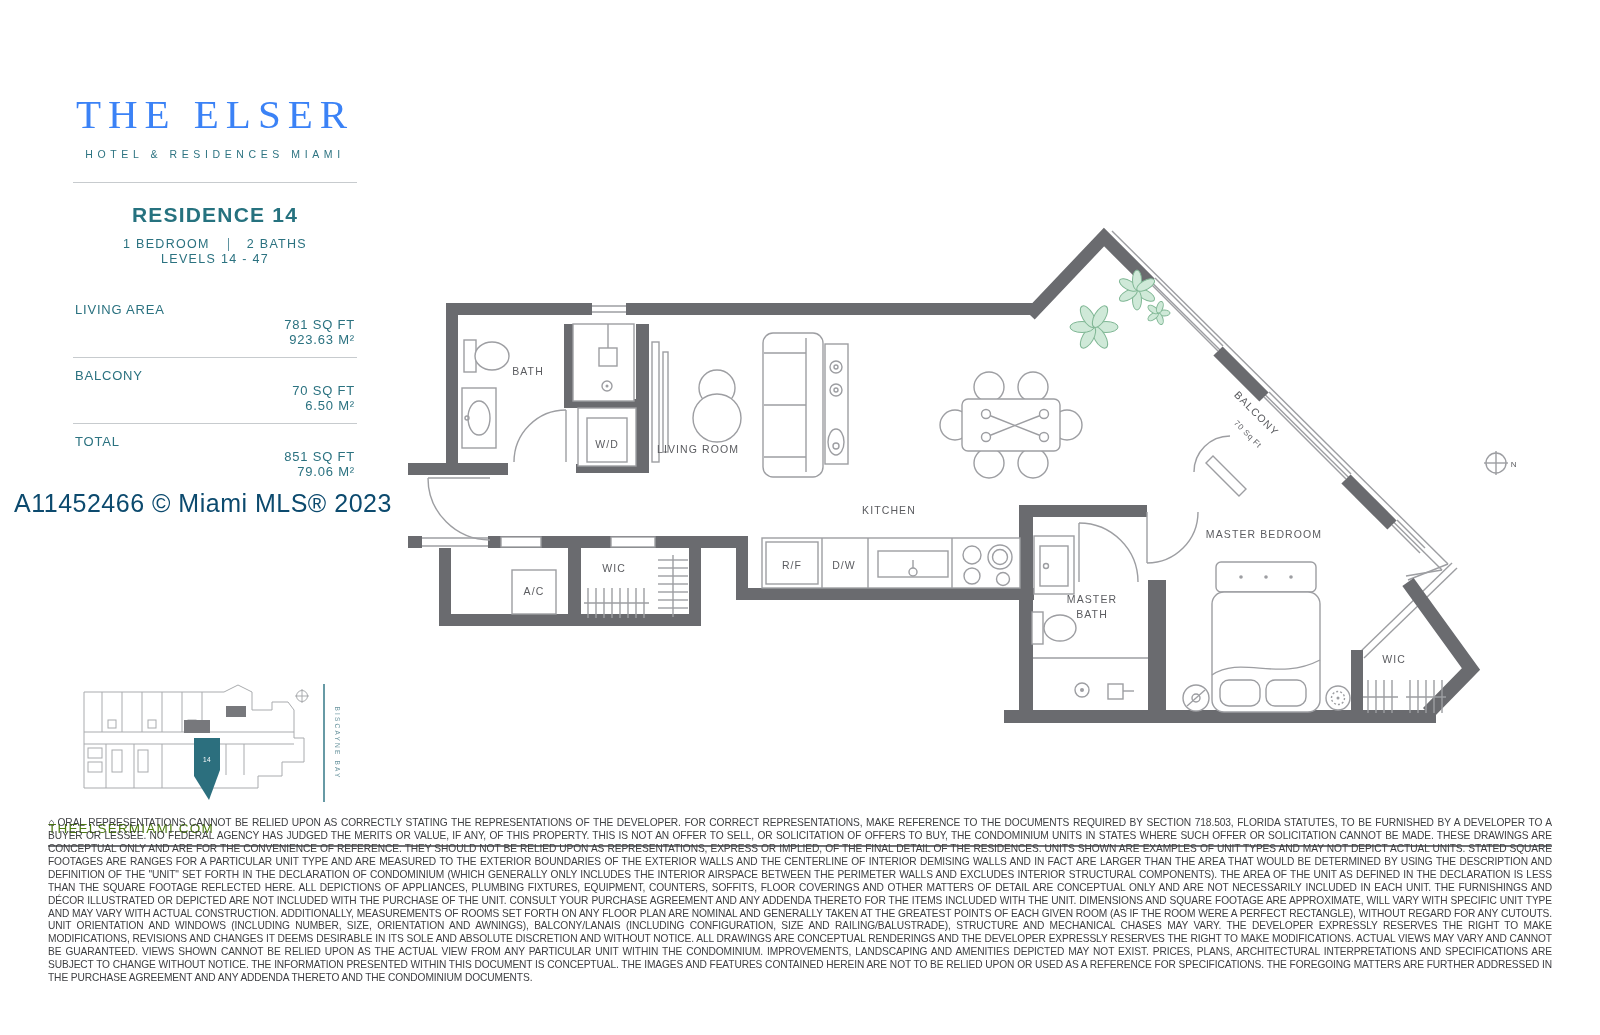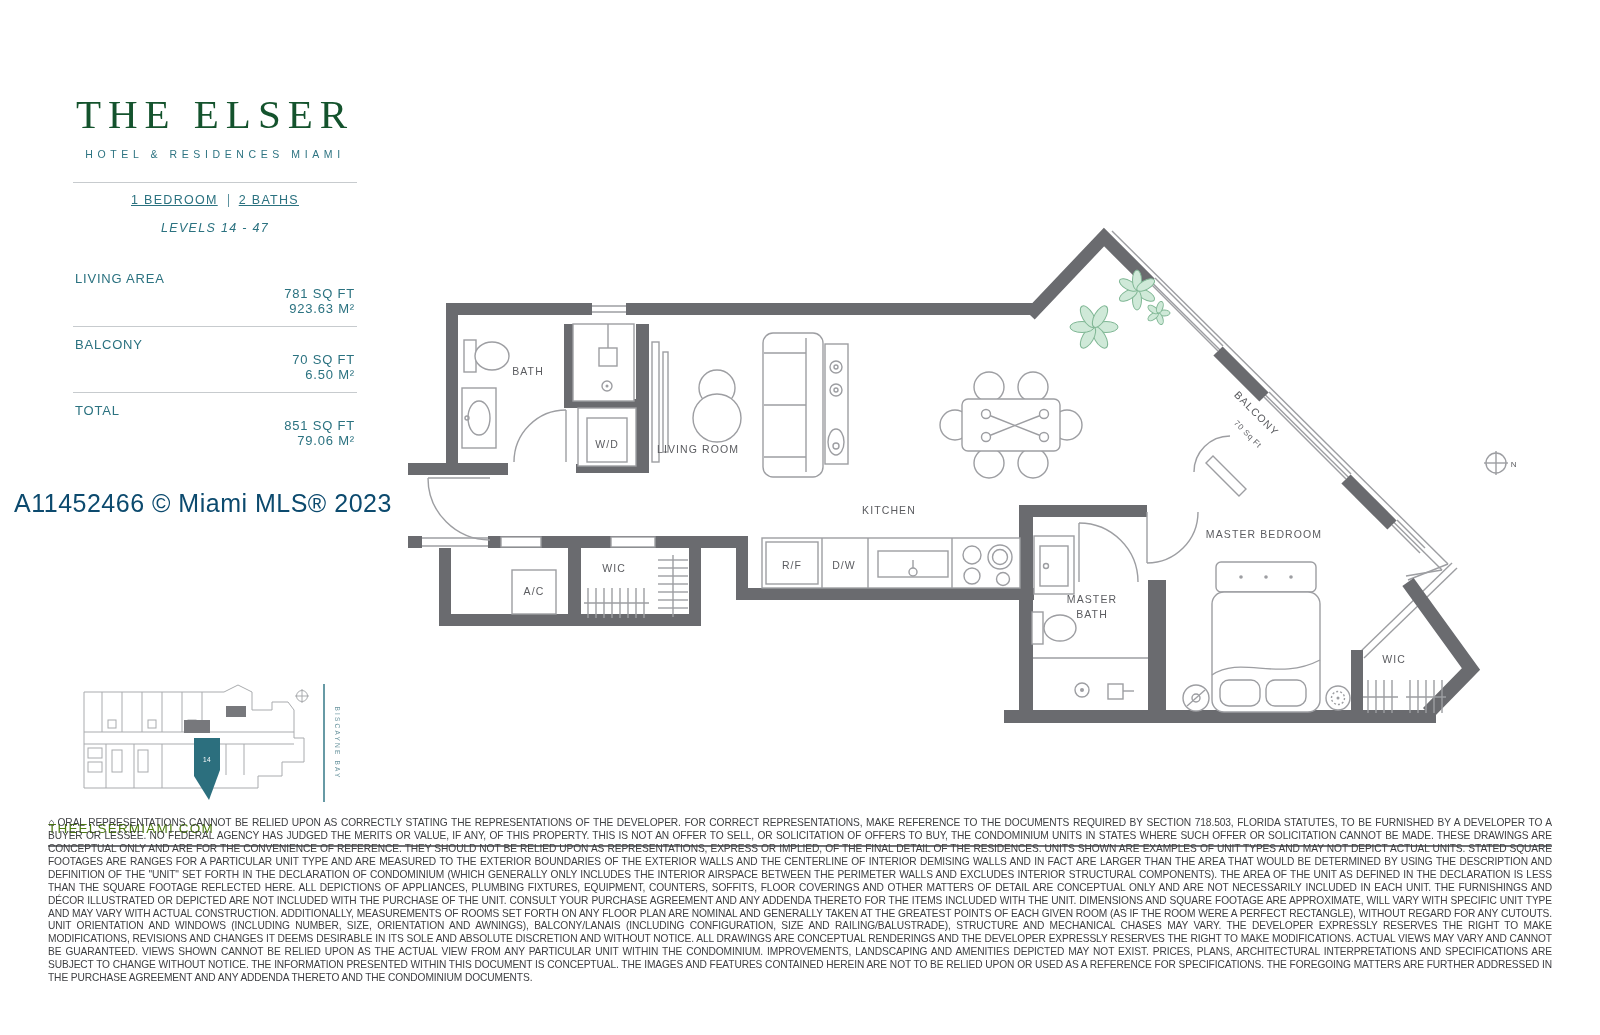--- a/index.html
+++ b/index.html
@@ -4,28 +4,28 @@
 <style>
   html,body{margin:0;padding:0;}
   body{
     width:1600px;height:1035px;position:relative;background:#ffffff;
     font-family:"Liberation Sans",sans-serif;overflow:hidden;color:#2b7280;
   }
   
   .info{position:absolute;left:73px;top:90px;width:284px;text-align:center;}
   .brand-title{
     font-family:"Liberation Serif",serif;font-weight:400;font-size:41px;
-    letter-spacing:7px;color:#14532d;white-space:nowrap;
+    letter-spacing:7px;color:#3b82f6;white-space:nowrap;
   }
   .brand-sub{margin-top:10px;font-size:10.5px;letter-spacing:4.6px;color:#2e7482;}
   .brand-rule{margin-top:22px;border:none;border-top:1px solid #c7cbce;height:0;}
   .unit-name{margin-top:20px;font-size:21px;font-weight:700;letter-spacing:1.2px;color:#26727f;}
-  .unit-specs{margin-top:10px;font-size:12.5px;letter-spacing:1.3px;display:flex;justify-content:center;align-items:center;gap:10px;text-decoration:underline;}
+  .unit-specs{margin-top:10px;font-size:12.5px;letter-spacing:1.3px;display:flex;justify-content:center;align-items:center;gap:18px;}
   .spec-div{width:1px;height:13px;background:#5f93a0;}
-  .unit-levels{margin-top:14px;font-size:12.5px;letter-spacing:1.3px;font-style:italic;}
+  .unit-levels{margin-top:1px;font-size:12.5px;letter-spacing:1.3px;}
   .area-table{margin-top:26px;width:100%;font-size:13px;letter-spacing:0.8px;}
   .area-row{display:flex;padding:10px 2px;flex-direction:column;}
   .area-row + .area-row{border-top:1px solid #c7cbce;}
   .a-label{flex:1.25;text-align:left;}
   .a-sqft{flex:1;text-align:right;white-space:nowrap;}
   .a-sqm{flex:1;text-align:right;white-space:nowrap;}
   
   .watermark{position:absolute;left:14px;top:489px;font-size:25px;color:#0c4a6e;letter-spacing:0.5px;font-weight:400;}
   
   .plan{position:absolute;left:406px;top:220px;}
@@ -53,20 +53,21 @@
   }
   .house{font-size:11px;margin-right:3px;color:#3e3f42;}
 </style>
 </head>
 <body>
 
 <div class="info">
   <div class="brand-title">THE ELSER</div>
   <div class="brand-sub">HOTEL &amp; RESIDENCES MIAMI</div>
   <hr class="brand-rule">
+  <div class="unit-name">RESIDENCE 14</div>
   <div class="unit-specs">
     <span>1 BEDROOM</span>
     <span class="spec-div"></span>
     <span>2 BATHS</span>
   </div>
   <div class="unit-levels">LEVELS 14 - 47</div>
   <div class="area-table">
     <div class="area-row">
       <span class="a-label">LIVING AREA</span>
       <span class="a-sqft">781 SQ FT</span>

